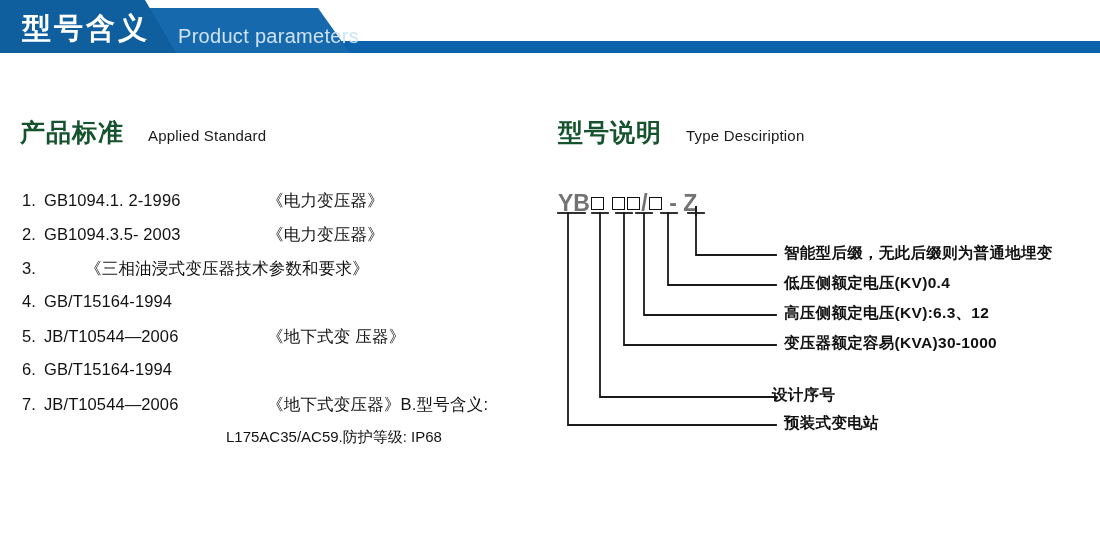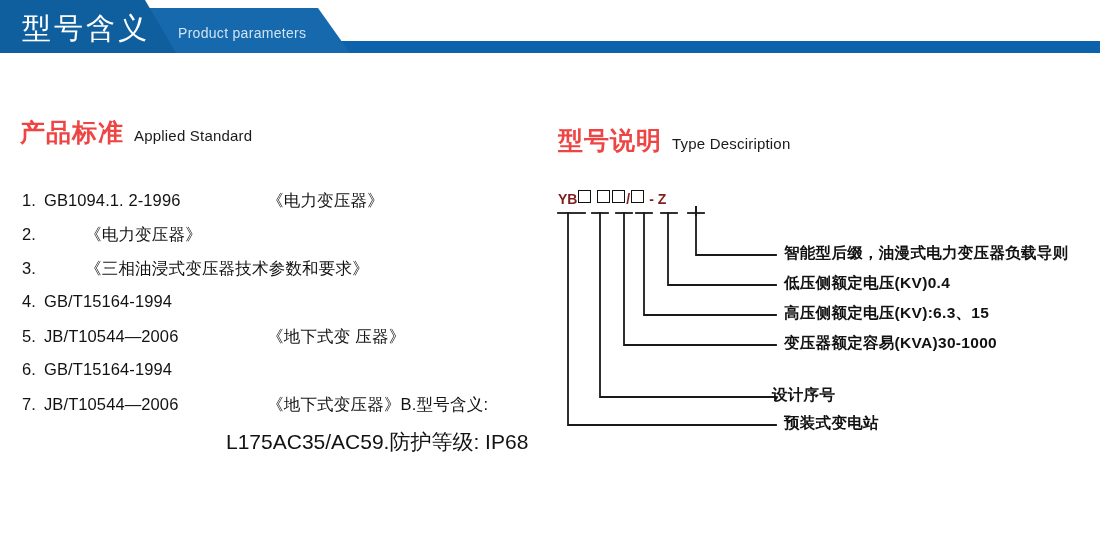--- a/index.html
+++ b/index.html
@@ -25,72 +25,72 @@
     background:#1669ad;
     clip-path:polygon(0 0, 318px 0, 350px 45px, 0 45px);
   }
   .banner-accent{
     position:absolute;left:0;top:0;width:176px;height:53px;
     background:#0f5e9e;
     clip-path:polygon(0 0, 145px 0, 176px 53px, 0 53px);
   }
   .banner-cn{
     position:absolute;left:22px;top:11px;
-    font-size:29px;font-weight:normal;color:#ffffff;
+    font-size:29px;font-weight:bold;color:#ffffff;
     letter-spacing:3px;line-height:34px;
     white-space:nowrap;
   }
   .banner-en{
     position:absolute;left:178px;top:25px;
-    font-size:14px;color:#cfe3f4;
+    font-size:20px;color:#cfe3f4;
     letter-spacing:0.3px;white-space:nowrap;
   }
 
   
   .sec-head{position:absolute;white-space:nowrap;}
   .sec-head .cn{
-    font-size:25px;font-weight:bold;color:#ef4444;
+    font-size:25px;font-weight:bold;color:#14532d;
     letter-spacing:1px;
   }
   .sec-head .en{
     font-size:15px;color:#1a1a1a;
-    margin-left:10px;letter-spacing:0.2px;
+    margin-left:24px;letter-spacing:0.2px;
   }
   #head-left{left:20px;top:116px;}
-  #head-right{left:558px;top:124px;}
+  #head-right{left:558px;top:116px;}
 
   
   .std-list{
     position:absolute;left:22px;top:190px;width:530px;
   }
   .std-row{
     display:flex;align-items:baseline;
     height:34px;
     font-size:16.5px;color:#121212;
     white-space:nowrap;
   }
   .std-row .num{width:22px;flex:none;}
   .std-row .code{width:182px;flex:none;letter-spacing:0.1px;}
   .std-row .title{flex:none;letter-spacing:0.2px;margin-left:41px;}
   .std-cont{
     display:flex;height:34px;
-    font-size:21px;color:#121212;white-space:nowrap;
+    font-size:15px;color:#121212;white-space:nowrap;
   }
   .std-cont .pad{width:204px;flex:none;}
 
   
   .diagram{
     position:absolute;left:540px;top:185px;
     width:560px;height:250px;
   }
   .diagram svg{position:absolute;left:0;top:0;}
 
   .code-line{
     position:absolute;left:18px;top:5px;
-    font-size:14px;font-weight:bold;color:#7f1d1d;
+    font-size:23px;font-weight:bold;color:#737373;
     white-space:nowrap;letter-spacing:0px;
   }
   .code-line .box{
     display:inline-block;
     width:11px;height:11px;
     border:1.6px solid #111;
     margin:0 1px;
     vertical-align:1px;
   }
 
@@ -122,20 +122,21 @@
 <div class="std-list">
 
   <div class="std-row">
     <span class="num">1.</span>
     <span class="code">GB1094.1. 2-1996</span>
     <span class="title">《电力变压器》</span>
   </div>
 
   <div class="std-row">
     <span class="num">2.</span>
+    <span class="code">GB1094.3.5- 2003</span>
     <span class="title">《电力变压器》</span>
   </div>
 
   <div class="std-row">
     <span class="num">3.</span>
     <span class="title">《三相油浸式变压器技术参数和要求》</span>
   </div>
 
   <div class="std-row">
     <span class="num">4.</span>
@@ -201,20 +202,20 @@
 
       <path d="M156 28 V 70 H 236"></path>
       <path d="M128 28 V 100 H 236"></path>
       <path d="M104 28 V 130 H 236"></path>
       <path d="M84  28 V 160 H 236"></path>
       <path d="M60  28 V 212 H 236"></path>
       <path d="M28  28 V 240 H 236"></path>
     </g>
   </svg>
 
-  <div class="dlabel" style="left:244px;top:58px;">智能型后缀，油漫式电力变压器负载导则</div>
+  <div class="dlabel" style="left:244px;top:58px;">智能型后缀，无此后缀则为普通地埋变</div>
   <div class="dlabel" style="left:244px;top:88px;">低压侧额定电压(KV)0.4</div>
-  <div class="dlabel" style="left:244px;top:118px;">高压侧额定电压(KV):6.3、15</div>
+  <div class="dlabel" style="left:244px;top:118px;">高压侧额定电压(KV):6.3、12</div>
   <div class="dlabel" style="left:244px;top:148px;">变压器额定容易(KVA)30-1000</div>
   <div class="dlabel" style="left:232px;top:200px;">设计序号</div>
   <div class="dlabel" style="left:244px;top:228px;">预装式变电站</div>
 
 </div>
 
 </body></html>

